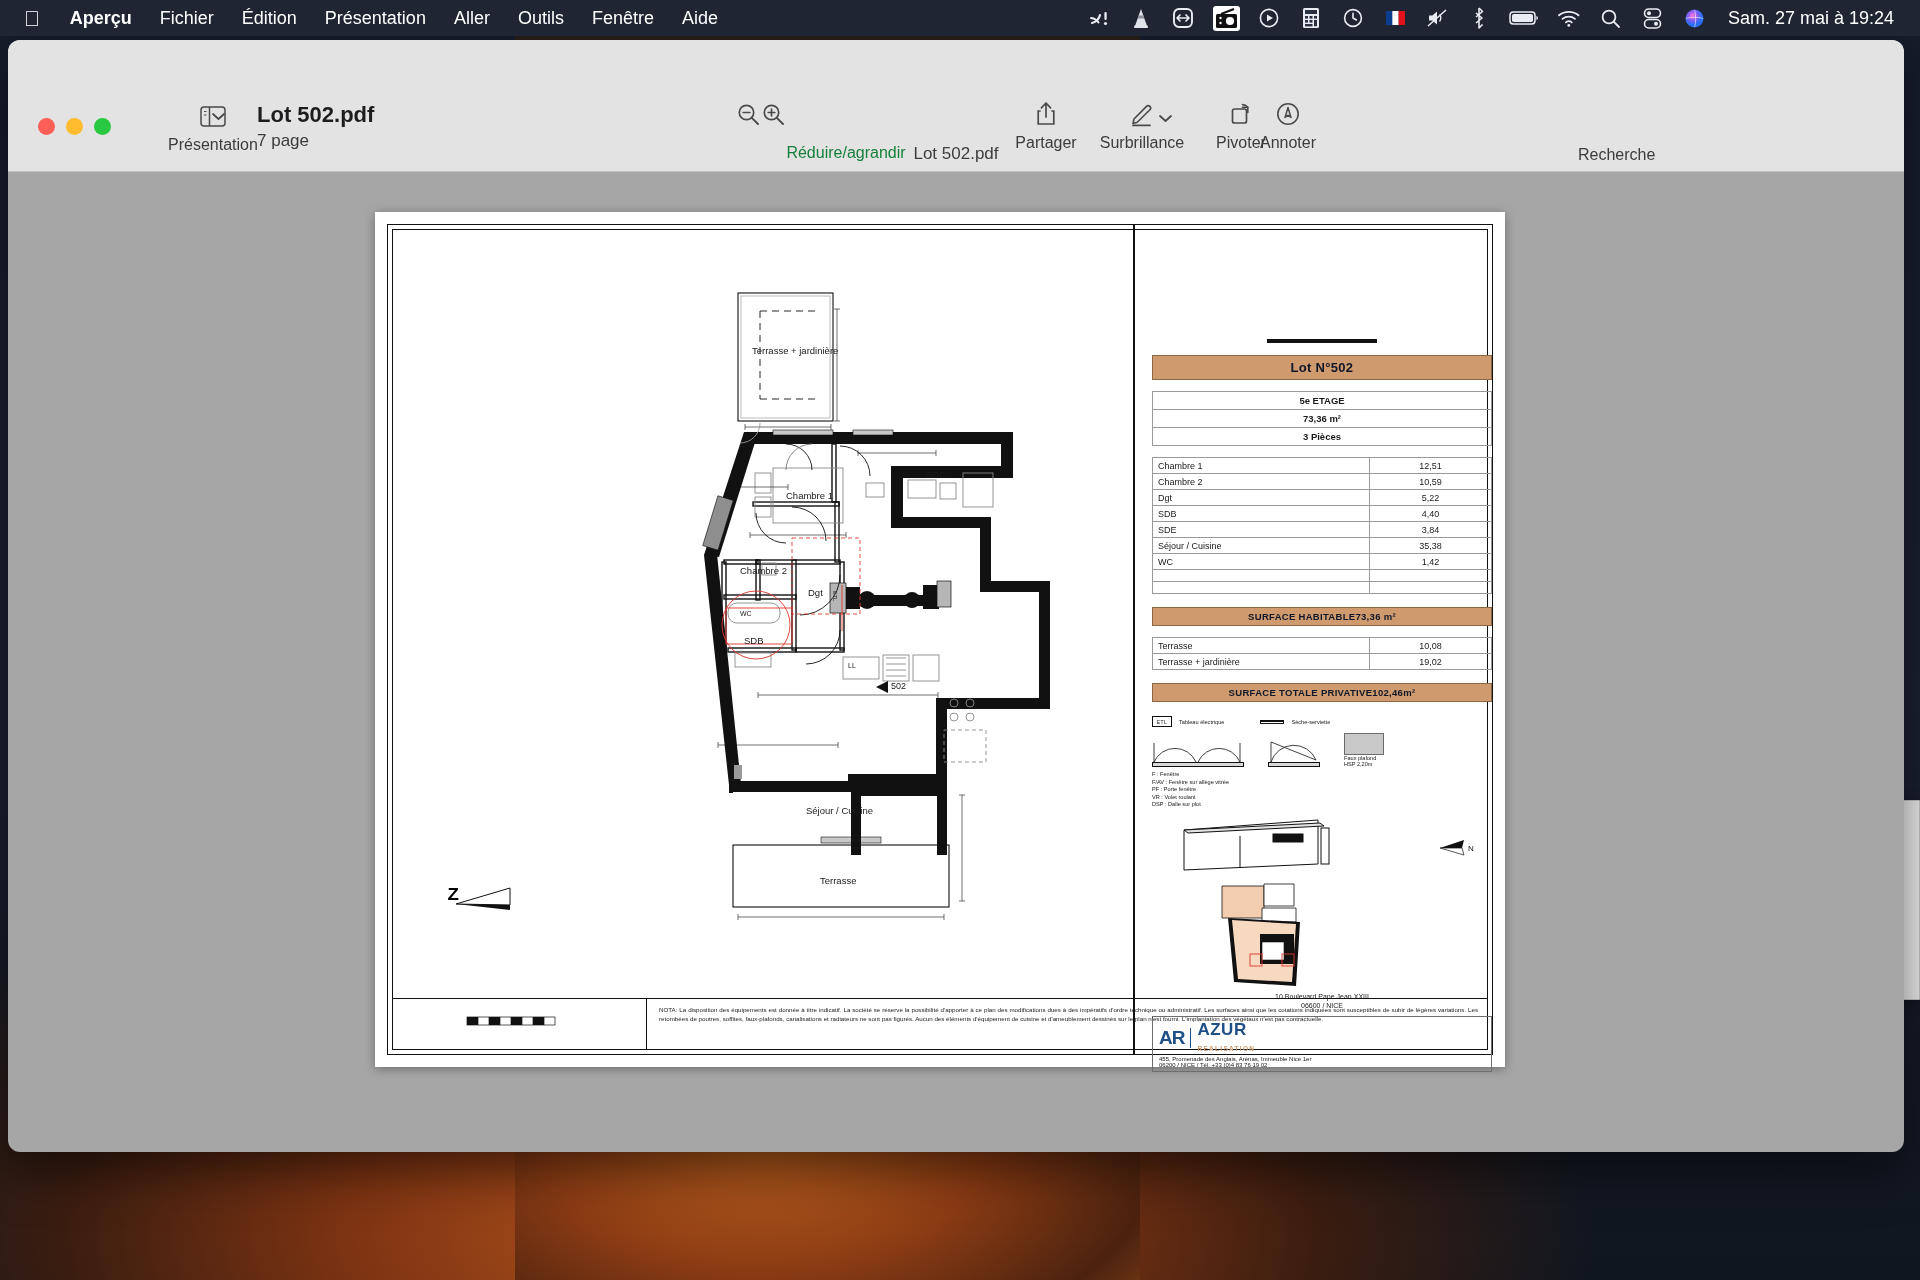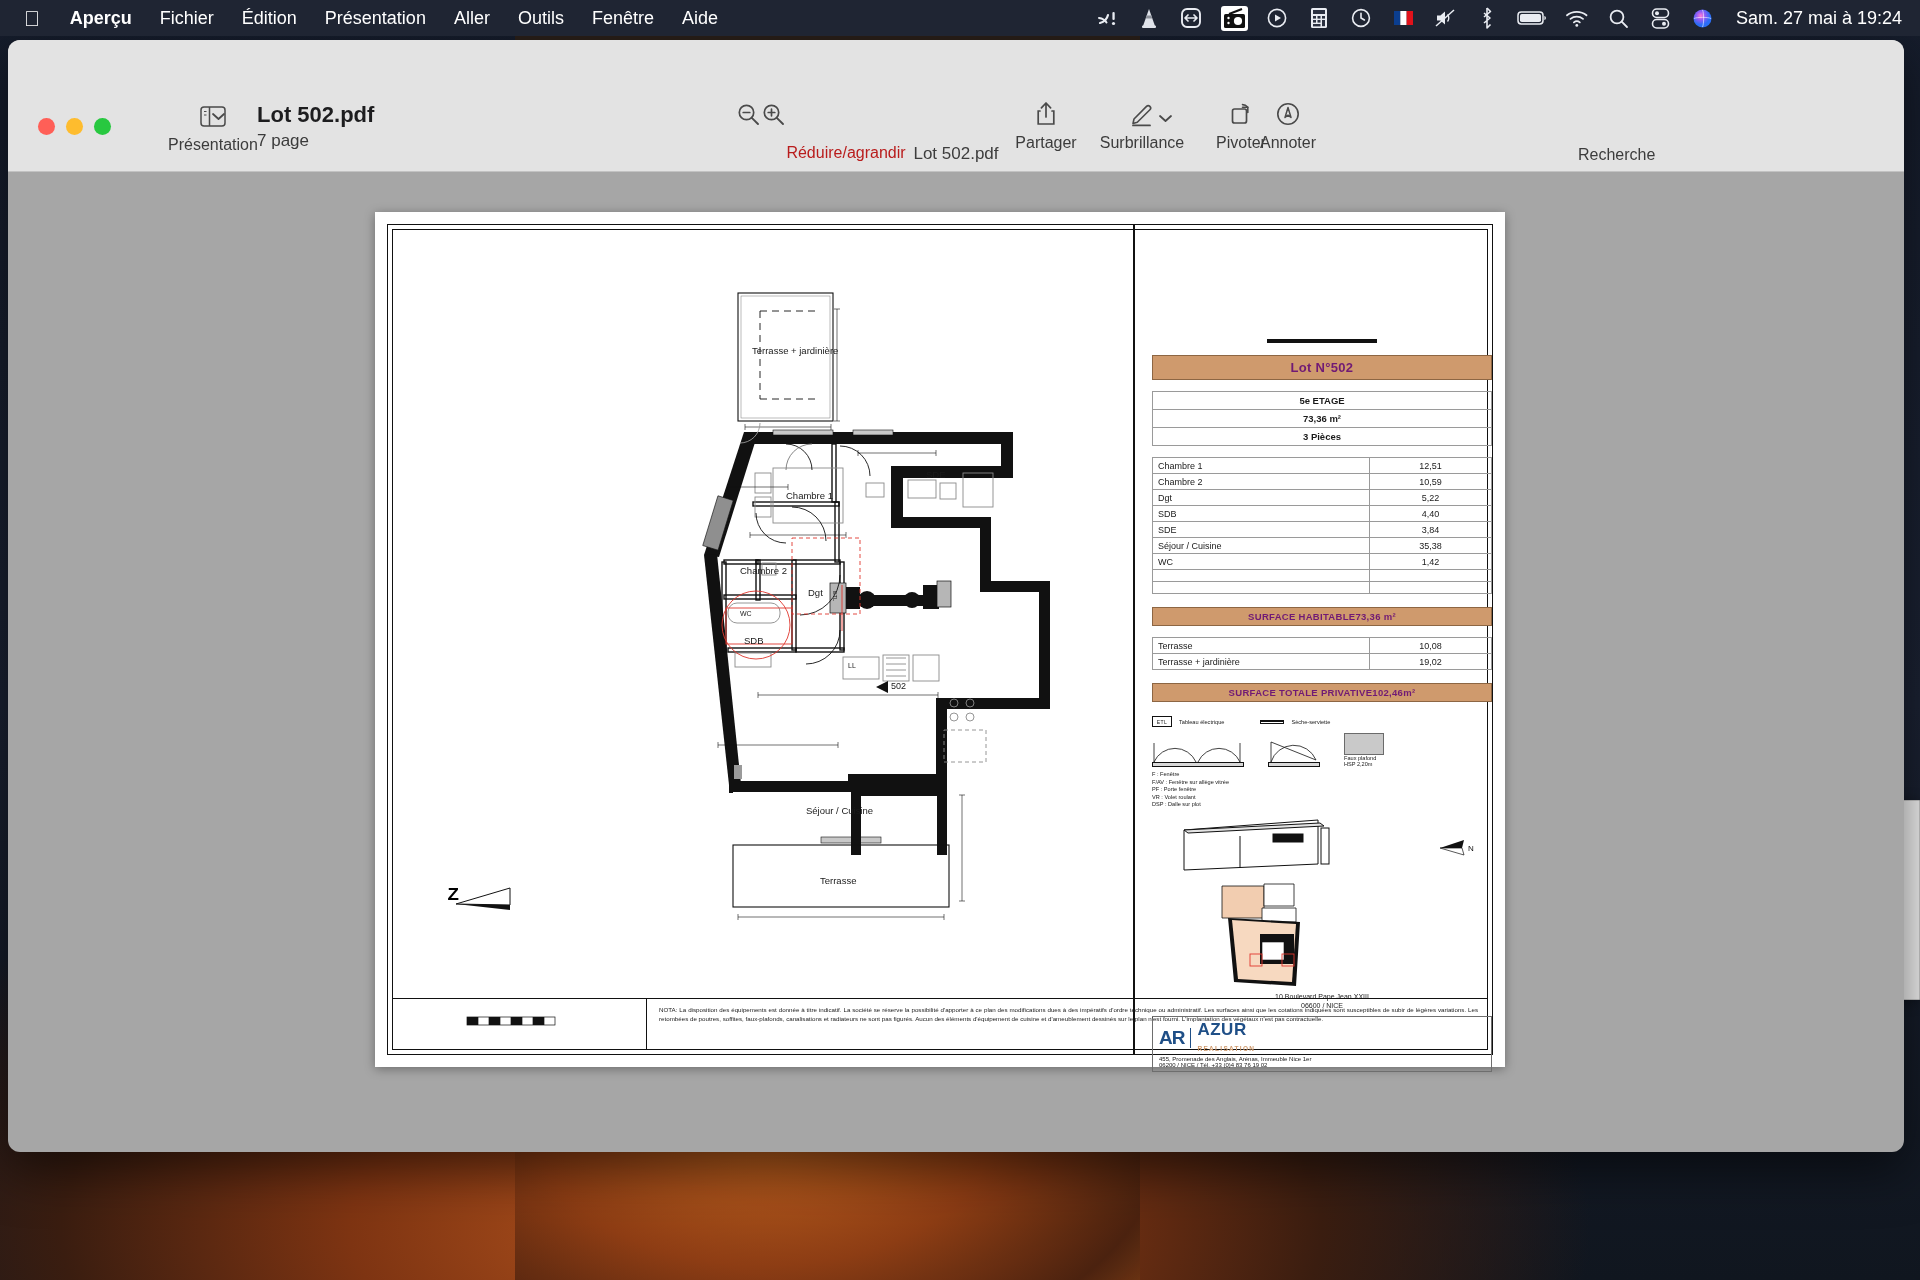--- a/index.html
+++ b/index.html
@@ -50,21 +50,21 @@
   #menubar {
     position:absolute; left:0; top:0; width:1920px; height:36px;
     background:rgba(32,38,52,.97);
     display:flex; align-items:center; z-index:40;
     color:#fff; font-size:18px;
   }
   #menubar .apple { margin:0 16px 0 24px; font-size:21px; line-height:1; }
   #menubar .mi { padding:0 14px; white-space:nowrap;text-align:center; }
   #menubar .mi.bold { font-weight:700; }
   #menubar .spacer { flex:1; }
-  #menu-status { display:flex; align-items:center; gap:17px; padding-right:18px; }
+  #menu-status { display:flex; align-items:center; gap:17px; padding-right:26px; }
   .sicon { width:25px; height:25px; display:flex; align-items:center;
            justify-content:center; color:#e9ecf2; }
   .sicon svg { display:block; }
   #clock { font-size:18px; color:#fff; white-space:nowrap; padding-left:4px; }
 
   
   #preview-window {
     position:absolute; left:8px; top:40px; width:1896px; height:1112px;
     border-radius:12px; overflow:hidden;
     box-shadow:0 18px 50px rgba(0,0,0,.55);
@@ -136,21 +136,21 @@
   }
   .rlabel.sm { font-size:7px; }
   .northwrap { position:absolute; left:60px; top:660px; display:flex; align-items:center; gap:10px; }
   .northwrap .nl { font-size:17px; font-weight:700; transform:scaleX(1.1); }
 
   
   #legend { position:absolute; left:750px; top:0; width:370px; height:100%;
             padding:18px 16px 0 14px; }
   .rule-top { width:110px; height:4px; background:#111; margin:96px auto 12px; }
   .band {
-    background:#cf9a6d; color:#701a75; font-weight:700; text-align:center;
+    background:#cf9a6d; color:#0f172a; font-weight:700; text-align:center;
     font-size:13px; padding:4px 0; border:1px solid #8d6643; letter-spacing:.3px;
   }
   .band.small { font-size:9.5px; display:flex; justify-content:center; padding:3px 8px; }
   .tbl { width:100%; border-collapse:collapse; margin-top:11px; }
   .tbl td { border:1px solid #9a9a9a; font-size:9px; padding:2.5px 5px; color:#1a1a1a; }
   .tbl.center td { text-align:center; font-weight:700; font-size:9.5px; padding:3px 5px; }
   .tbl .val { text-align:center; width:36%; }
   .tbl tr.blank td { height:12px; }
 
   #symbols { margin-top:14px; position:relative; height:96px; font-size:5.6px; color:#1a1a1a; }
@@ -393,21 +393,21 @@
     </div>
     <div class="tb-item" style="left:740px;top:60px;width:50px">
       <div class="tb-ico">
         <svg width="25" height="25" viewBox="0 0 25 25">
             <circle cx="10.5" cy="10.5" r="7.2" fill="none" stroke="#4a4a4a" stroke-width="1.7"></circle>
             <path d="M15.8 15.8 22 22" stroke="#4a4a4a" stroke-width="1.9" stroke-linecap="round"></path>
             <path d="M7.2 10.5h6.6M10.5 7.2v6.6" stroke="#4a4a4a" stroke-width="1.7" stroke-linecap="round"></path>
           </svg>
       </div>
     </div>
-    <div class="lbl" style="position:absolute;left:838px;top:104px;font-size:16px;color:#b91c1c;transform:translateX(-50%)">Réduire/agrandir</div>
+    <div class="lbl" style="position:absolute;left:838px;top:104px;font-size:16px;color:#15803d;transform:translateX(-50%)">Réduire/agrandir</div>
 
     <div class="tb-item" style="left:1000px;top:60px;width:76px">
       <div class="tb-ico">
         <svg width="22" height="26" viewBox="0 0 22 26">
             <path d="M5 10H3.2v13h15.6V10H17" fill="none" stroke="#4a4a4a" stroke-width="1.7" stroke-linecap="round"></path>
             <path d="M11 2v14M11 2 6.4 6.8M11 2l4.6 4.8" fill="none" stroke="#4a4a4a" stroke-width="1.7" stroke-linecap="round" stroke-linejoin="round"></path>
           </svg>
       </div>
       <div class="lbl">Partager</div>
     </div>

